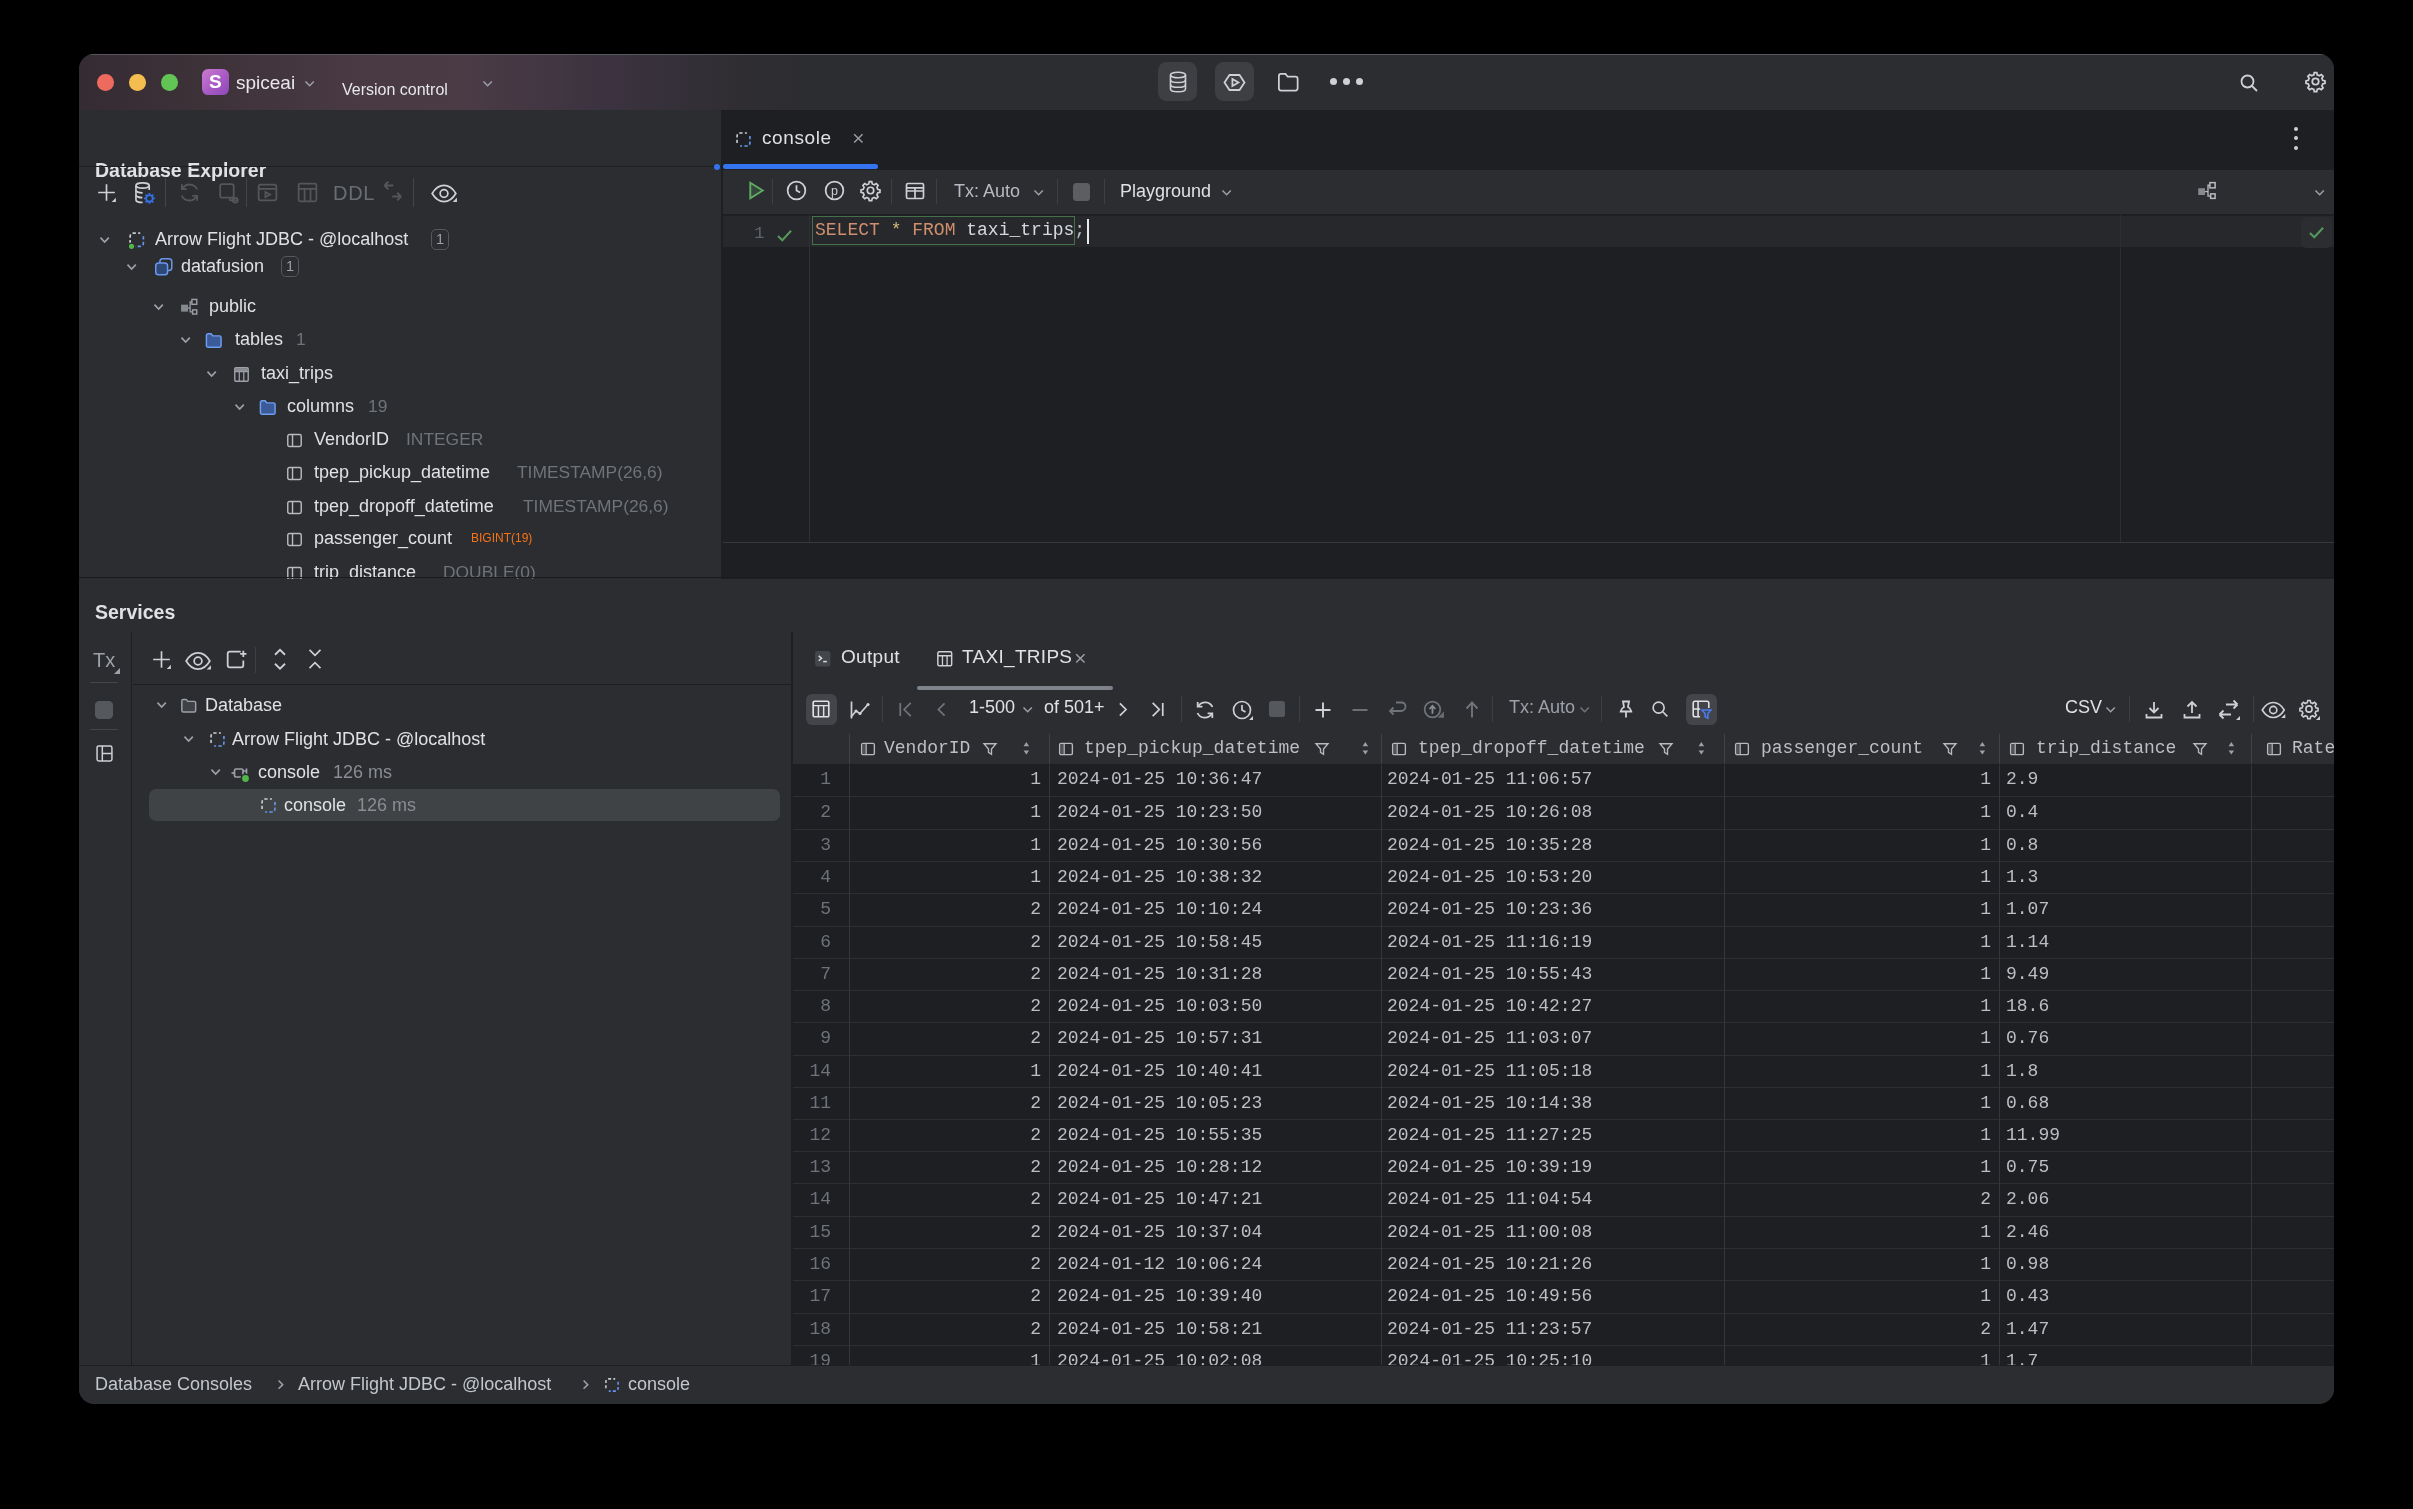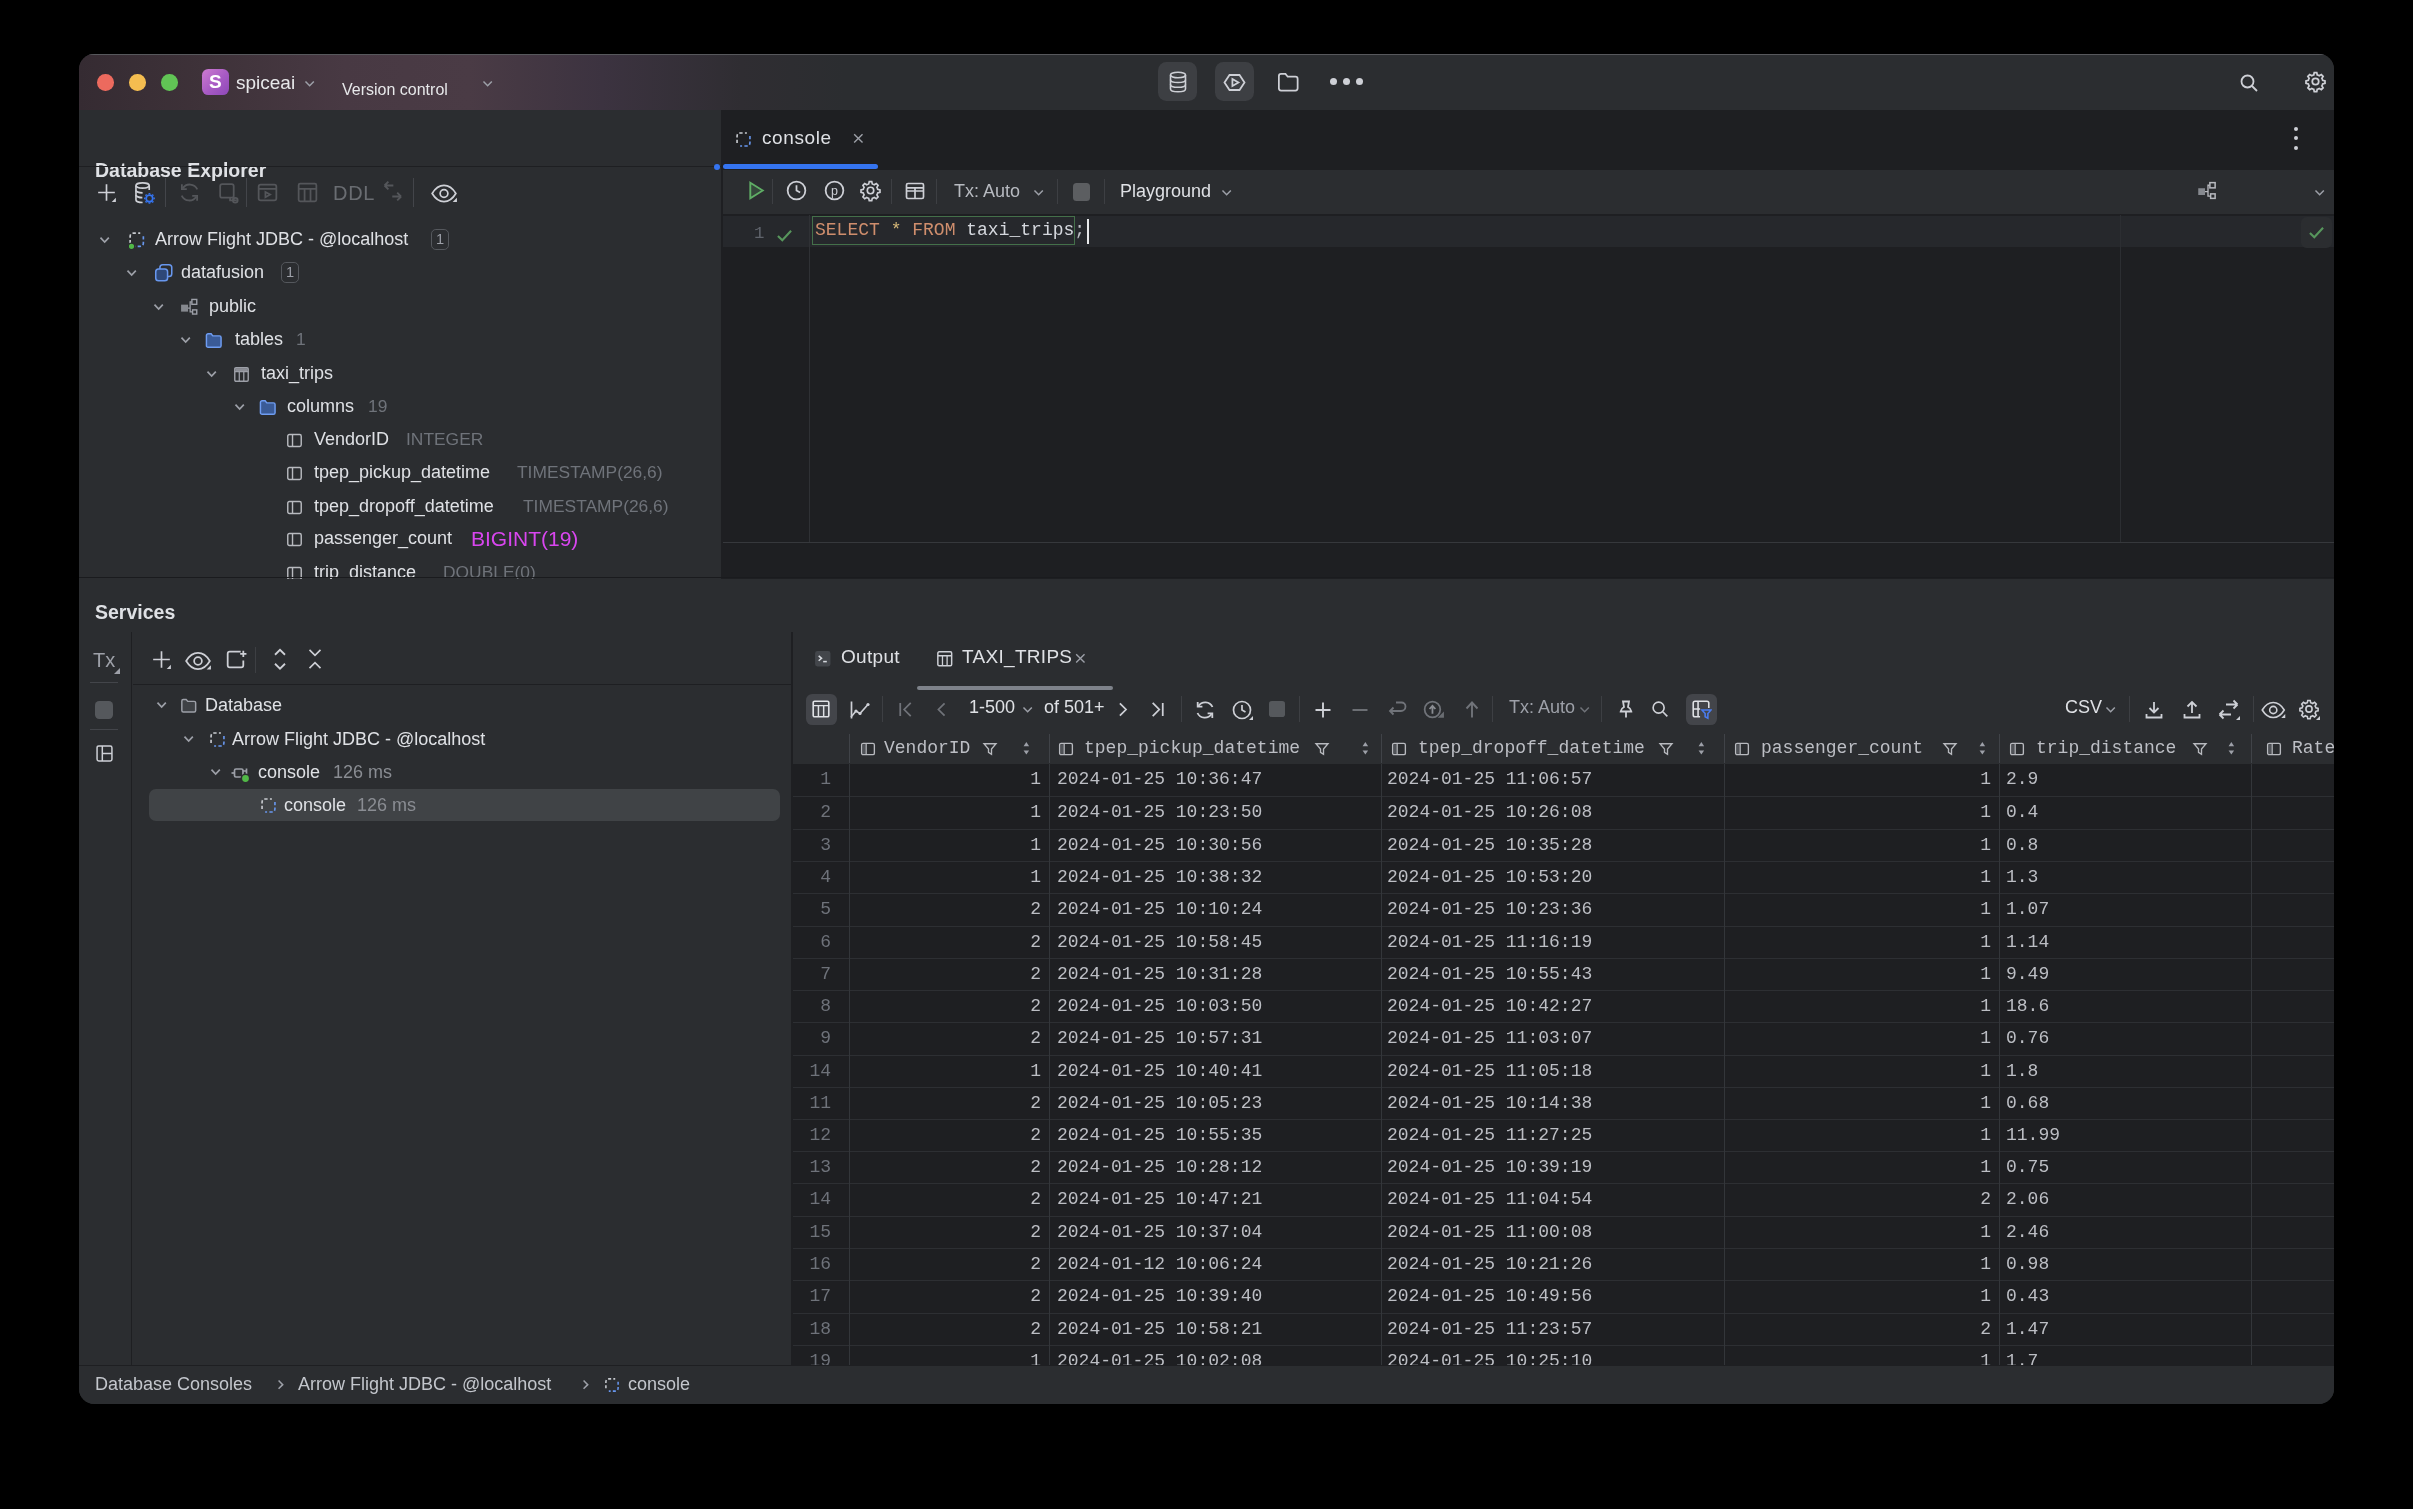--- a/index.html
+++ b/index.html
@@ -129,21 +129,21 @@
           </svg>
       <svg class="abs" style="left:48px;top:7px;" width="19.5" height="19.5" viewBox="0 0 28 28" fill="none">
             <path d="M4.5 19 V9.5 Q4.5 4.5 9.5 4.5 H19" stroke="#c8cbd0" stroke-width="2.4" stroke-dasharray="4.6 3.4"></path>
             <path d="M23.5 9 V18.5 Q23.5 23.5 18.5 23.5 H9" stroke="#6897ee" stroke-width="2.4" stroke-dasharray="4.6 3.4"></path>
             <circle cx="6.5" cy="23.5" r="4.6" fill="#51b847" stroke="#2b2d30" stroke-width="1.8"></circle>
           </svg>
       <span style="position:absolute;left:76px;">Arrow Flight JDBC - @localhost</span>
       <div class="abs" style="left:352px;top:6.3px;width:18px;height:21px;border:1.4px solid #55585d;border-radius:4.9px;color:#9da0a8;font-size:14.6px;line-height:18px;text-align:center;">1</div>
     </div>
 
-    <div class="abs" style="left:0;top:146px;width:562px;height:33px;line-height:33px;">
+    <div class="abs" style="left:0;top:140px;width:562px;height:33px;line-height:33px;">
       <svg class="abs" style="left:45px;top:9px;" width="15.3" height="15.3" viewBox="0 0 22 22" fill="none" stroke="#9da0a8" stroke-width="2.4">
             <path d="M5 8 L11 14.5 L17 8"></path>
           </svg>
       <svg class="abs" style="left:75px;top:7px;" width="19.5" height="19.5" viewBox="0 0 28 28" fill="none">
         <rect x="8.5" y="2.5" width="17" height="17" rx="4" stroke="#6897ee" stroke-width="2.2"></rect>
         <rect x="2.5" y="8.5" width="17" height="17" rx="4" fill="#2e4878" stroke="#6897ee" stroke-width="2.2"></rect>
       </svg>
       <span style="position:absolute;left:102px;">datafusion</span>
       <div class="abs" style="left:202px;top:6.3px;width:18px;height:21px;border:1.4px solid #55585d;border-radius:4.9px;color:#9da0a8;font-size:14.6px;line-height:18px;text-align:center;">1</div>
     </div>
@@ -218,21 +218,21 @@
           </svg>
       <span style="position:absolute;left:235px;">tpep_dropoff_datetime</span>
           <span style="position:absolute;left:444px;color:#6f737a;font-size:17.4px;">TIMESTAMP(26,6)</span>
     </div>
     <div class="abs" style="left:0;top:412px;width:642px;height:33px;line-height:33px;">
       <svg class="abs" style="left:206px;top:7.7px;" width="19" height="19" viewBox="0 0 24 24" fill="none" stroke="#b8babf" stroke-width="1.8">
             <rect x="3.5" y="4.5" width="17" height="15" rx="2"></rect>
             <path d="M9.5 4.5 V19.5"></path>
           </svg>
       <span style="position:absolute;left:235px;">passenger_count</span>
-          <span style="position:absolute;left:392px;color:#d946ef;font-size:21px;">BIGINT(19)</span>
+          <span style="position:absolute;left:392px;color:#f97316;font-size:12px;">BIGINT(19)</span>
     </div>
     <div class="abs" style="left:0;top:446px;width:642px;height:33px;line-height:33px;">
       <svg class="abs" style="left:206px;top:7.7px;" width="19" height="19" viewBox="0 0 24 24" fill="none" stroke="#b8babf" stroke-width="1.8">
             <rect x="3.5" y="4.5" width="17" height="15" rx="2"></rect>
             <path d="M9.5 4.5 V19.5"></path>
           </svg>
       <span style="position:absolute;left:235px;">trip_distance</span>
           <span style="position:absolute;left:364px;color:#6f737a;font-size:17.4px;">DOUBLE(0)</span>
     </div>
   </div>

